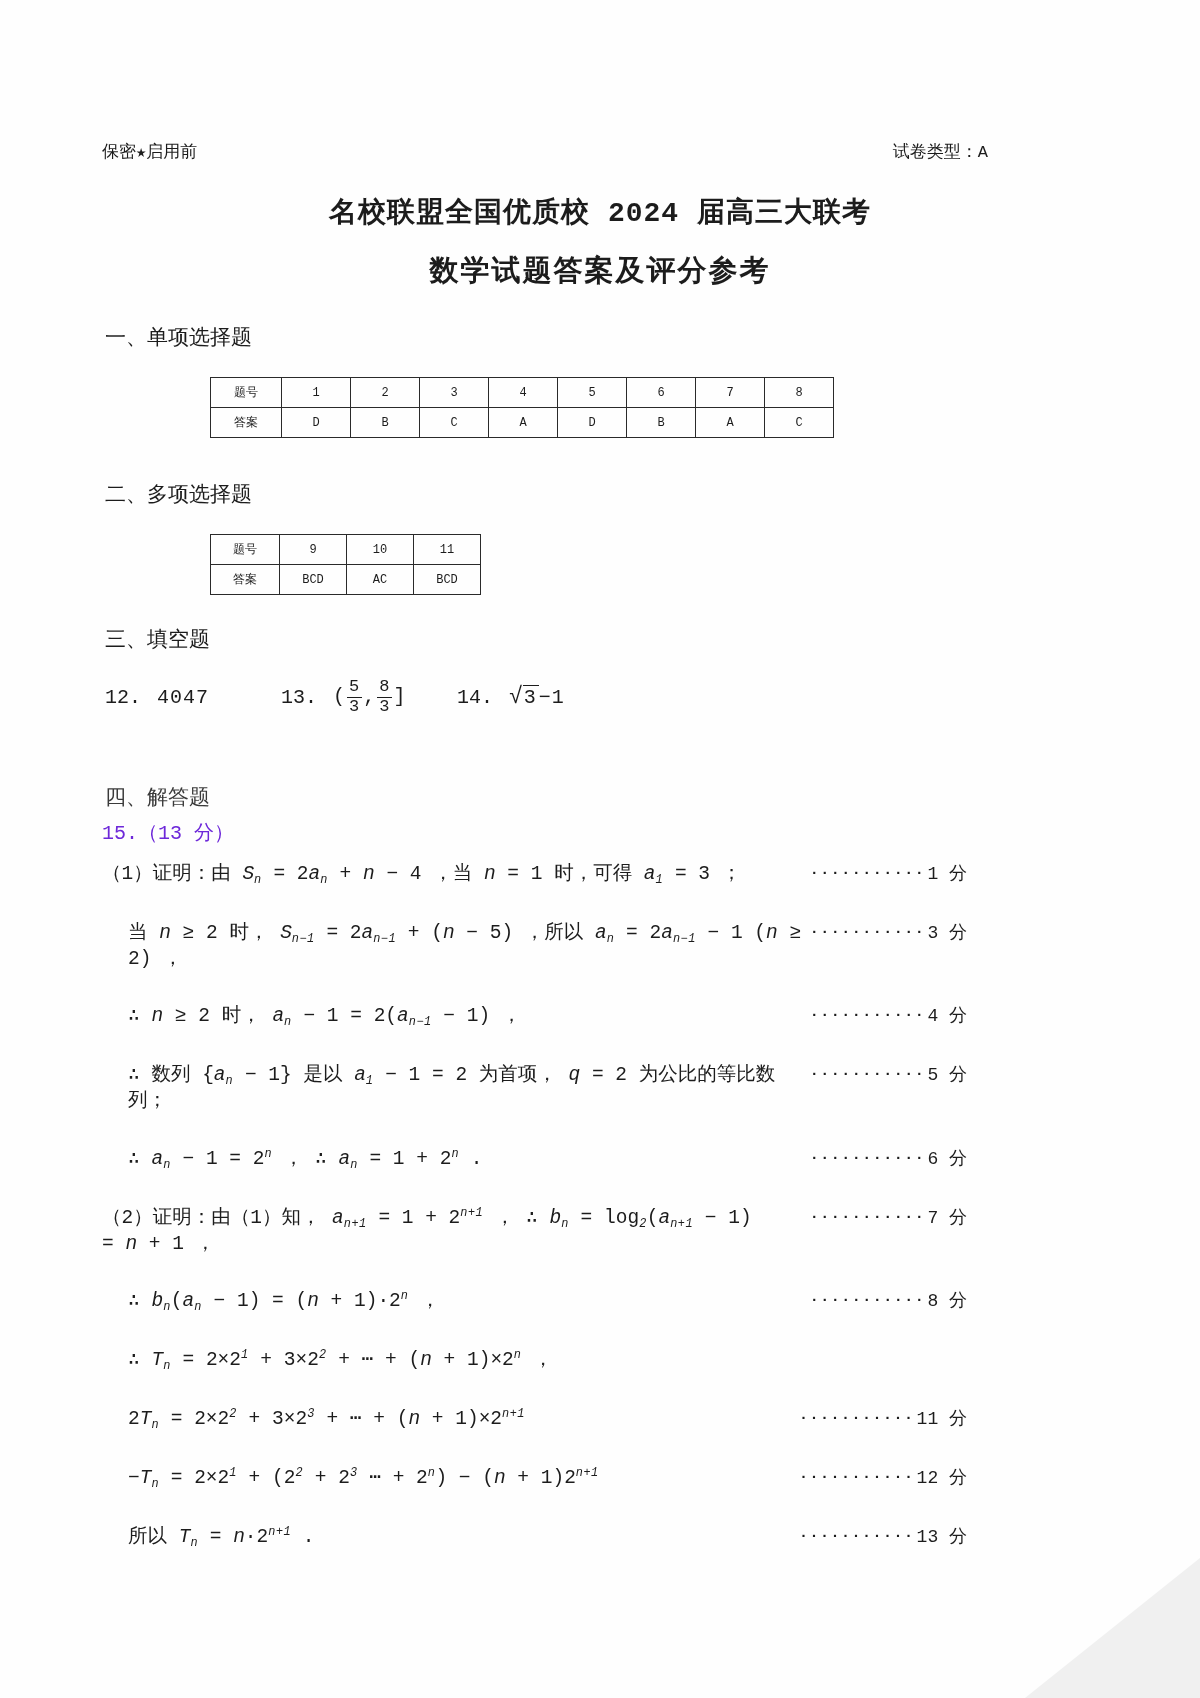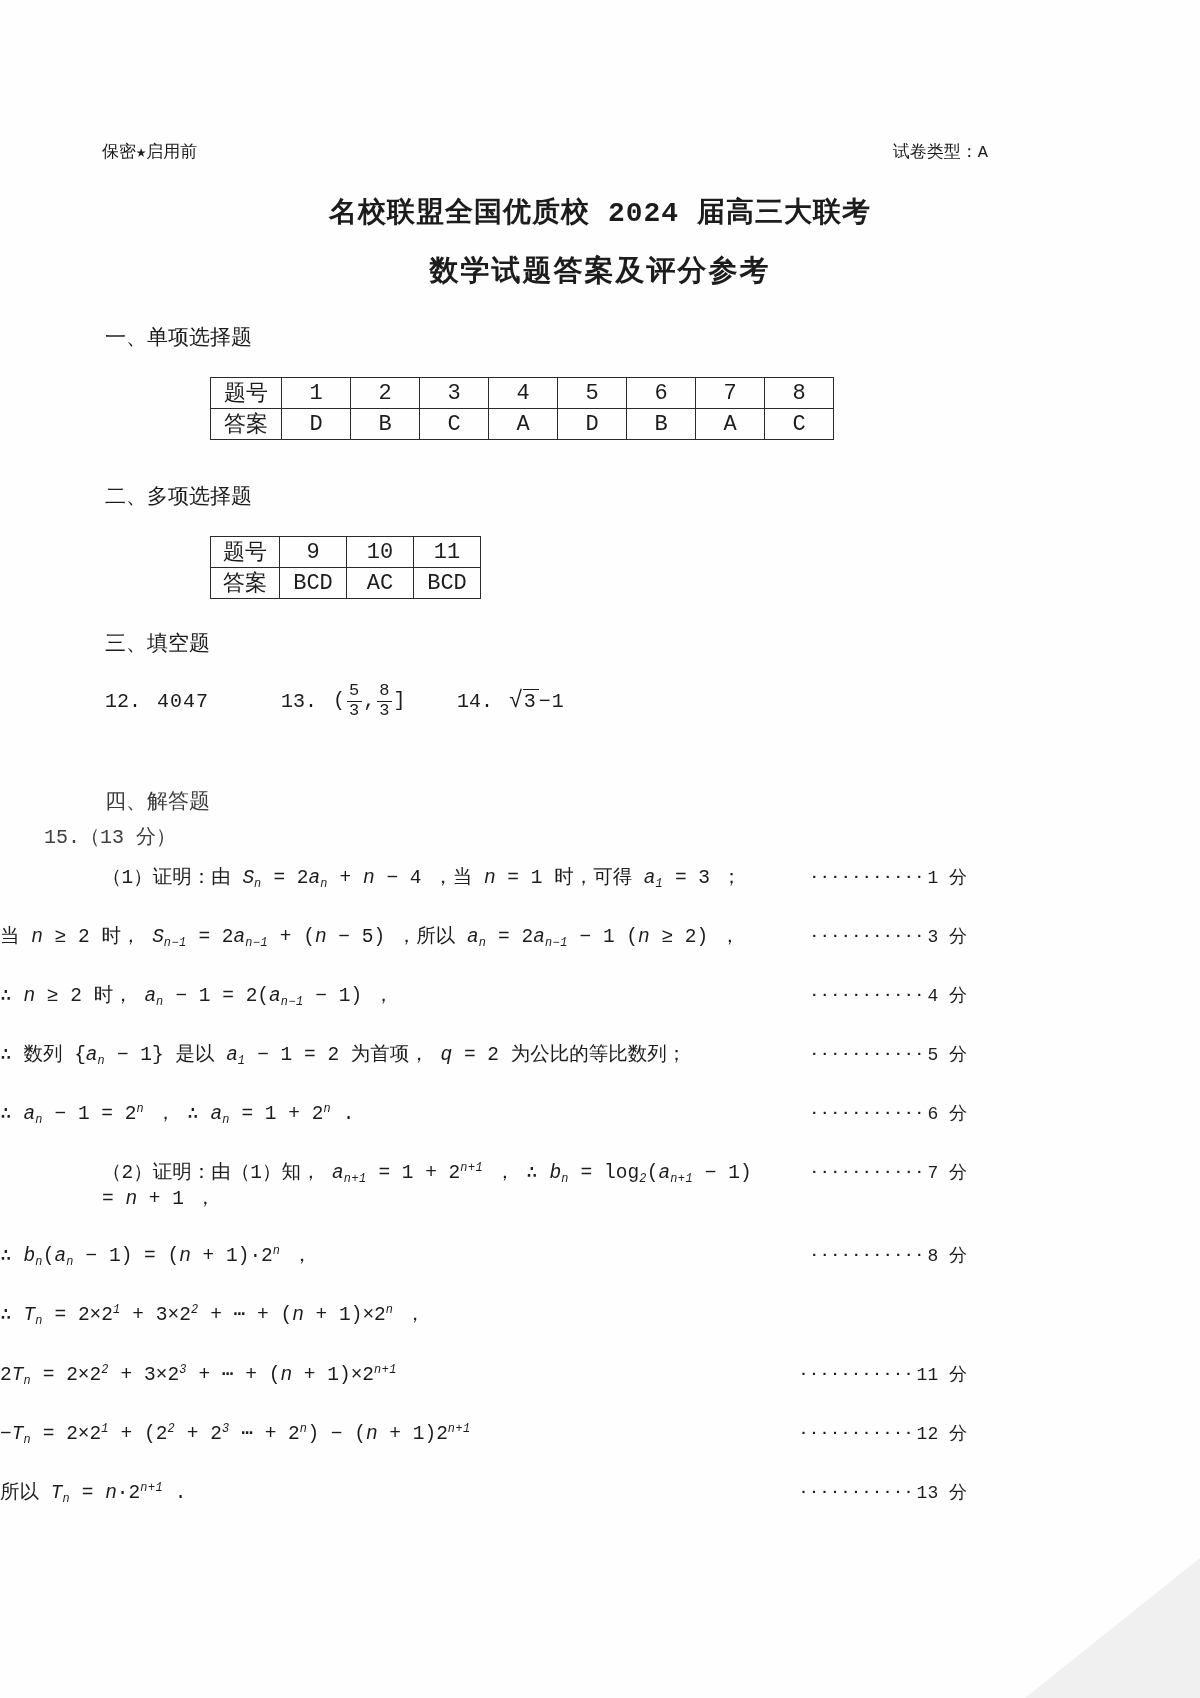--- a/index.html
+++ b/index.html
@@ -29,21 +29,21 @@
     margin:0;padding-left:105px;
     font-size:21px;font-weight:normal;
   }
   .sec1{margin-top:32px;}
   .sec2{margin-top:42px;}
   .sec3{margin-top:30px;}
   .sec4{margin-top:60px;color:#3a3a3a;}
   .answer-table{
     border-collapse:collapse;
     margin-top:26px;margin-left:210px;
-    font-size:22px;text-align:center;
+    font-size:12px;text-align:center;
   }
   .answer-table td{
     border:1.6px solid #2a2a2a;
     padding:0;height:29px;vertical-align:middle;
   }
   .t-single td{width:68px;}
   .t-single td.hd{width:70px;}
   .t-multi td{width:66px;}
   .t-multi td.hd{width:68px;}
   .fill-row{
@@ -58,31 +58,31 @@
   .q-answer{letter-spacing:1px;}
   .frac{
     display:inline-flex;flex-direction:column;align-items:center;
     font-size:17px;line-height:1.1;vertical-align:middle;margin:0 1px;
   }
   .frac .num{border-bottom:1.4px solid #1c1c1c;padding:0 2px;}
   .frac .den{padding:0 2px;}
   .radical{font-size:23px;margin-right:-1px;}
   .radicand{border-top:1.5px solid #1c1c1c;padding:0 2px 0 1px;}
   .q15-label{
-    padding-left:44px;margin-top:8px;font-size:20px;color:#404040;
+    padding-left:102px;margin-top:8px;font-size:20px;color:#6d28d9;
   }
   .solutions{margin-top:16px;}
   .solution-line{
     display:flex;align-items:baseline;
     padding-right:233px;
     font-size:19.5px;line-height:1.25;
     margin-bottom:33px;
   }
   .indent-a{padding-left:102px;gap:36px;}
-  .indent-b{gap:8px;}
+  .indent-b{padding-left:128px;gap:8px;}
   .solution-math{flex:1;}
   .solution-math i{font-style:italic;}
   .solution-math sub,.solution-math sup{
     font-size:61%;font-style:italic;letter-spacing:.5px;
   }
   .solution-math sub{vertical-align:-0.35em;}
   .solution-math sup{vertical-align:0.55em;}
   .score-wrap{white-space:nowrap;font-size:18px;text-align:center;}
   .dotted-leader{
     font-weight:bold;letter-spacing:1.5px;font-size:15px;

